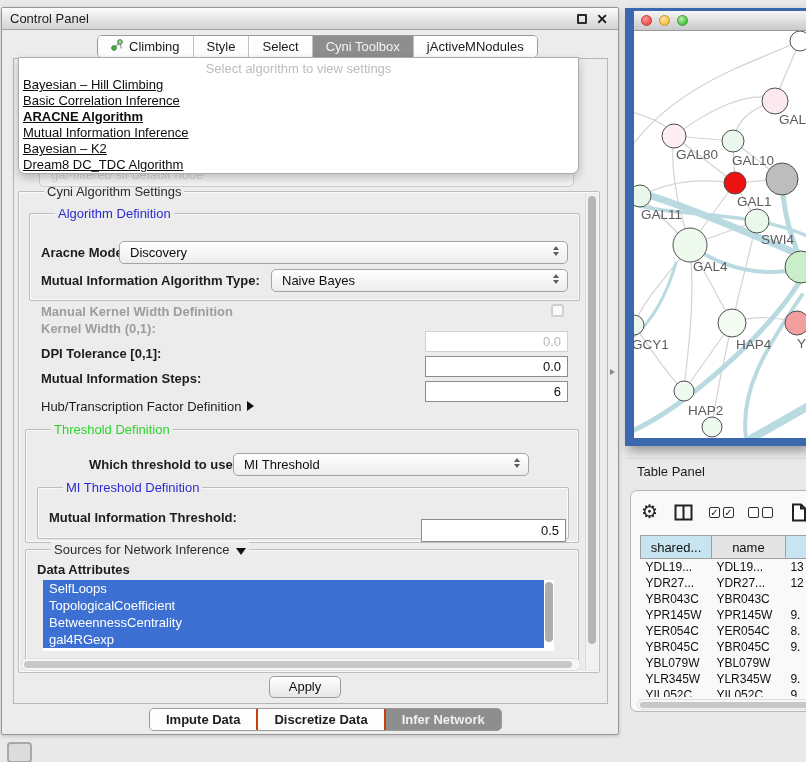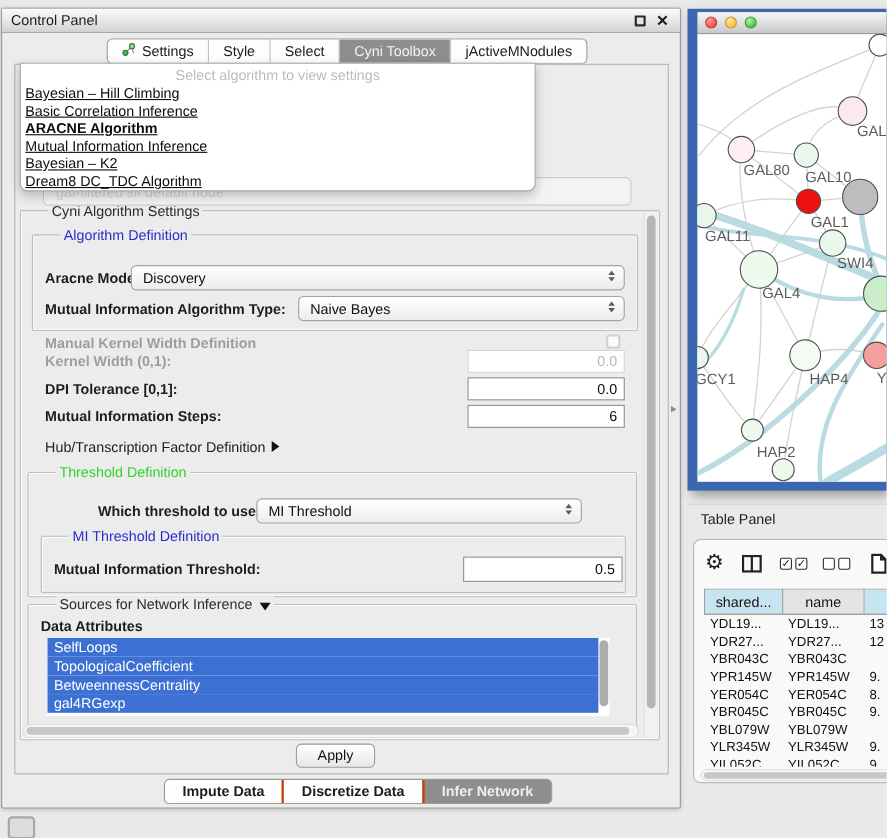--- a/index.html
+++ b/index.html
@@ -43,21 +43,21 @@
 
   
   #ghost-combo {
     position:absolute; left:37px; top:153px; width:535px; height:26px;
     border:1px solid #cccccc; border-radius:5px; background:#f3f3f3;
     line-height:26px; padding-left:11px; color:#d3d3d3; z-index:5;
   }
 
   
   #algo-dropdown {
-    position:absolute; left:16px; top:49px; width:469px; height:117px;
+    position:absolute; left:16px; top:49px; width:561px; height:117px;
     background:#ffffff; border:1px solid #ababab; border-radius:0 0 7px 7px;
     box-shadow:0 4px 10px rgba(0,0,0,.22); z-index:20; padding-top:2px;
   }
   .dd-placeholder { text-align:center; color:#bcbcbc; height:17px; line-height:17px; }
   .dd-item { height:16px; line-height:16px; padding-left:4px; color:#0c0c0c; cursor:pointer;text-decoration:underline; }
   .dd-item.bold { font-weight:bold; }
 
   
   .group { position:absolute; border:1px solid #bdbdbd; border-radius:2px; box-shadow:inset 0 0 0 1px #fafafa; }
   .group-title { position:absolute; top:-8px; left:9px; background:#ececec; padding:0 3px; line-height:15px; white-space:nowrap;margin-left:16px; }
@@ -73,21 +73,21 @@
     position:absolute; height:23px; border:1px solid #a3a3a3; border-radius:5px;
     background:linear-gradient(#ffffff,#ececec);
     line-height:21px; padding-left:10px; color:#0e0e0e; cursor:pointer;
   }
   .combo-arrows { position:absolute; right:8px; top:4px; display:flex; flex-direction:column; align-items:center; gap:2px; }
   .tri-up { width:0;height:0;border-left:3.5px solid transparent;border-right:3.5px solid transparent;border-bottom:4px solid #5c5c5c; }
   .tri-dn { width:0;height:0;border-left:3.5px solid transparent;border-right:3.5px solid transparent;border-top:4px solid #5c5c5c; }
 
   .field {
     position:absolute; height:21px; border:1px solid #8d8d8d; background:#fff;
-    text-align:right; padding:0 6px; line-height:19px; color:#0c0c0c;
+    text-align:right; padding:0 6px; line-height:19px; color:#0c0c0c;margin-top:13px;
   }
   .field.disabled { border-color:#d2d2d2; color:#b9b9b9; }
 
   .checkbox { position:absolute; width:13px; height:13px; border:2px solid #d0d0d0; border-radius:3px; background:#fafafa; cursor:pointer; }
 
   .tri-right { display:inline-block; width:0;height:0;border-top:5px solid transparent;border-bottom:5px solid transparent;border-left:7px solid #111; margin-left:6px; }
   .tri-down  { display:inline-block; width:0;height:0;border-left:5.5px solid transparent;border-right:5.5px solid transparent;border-top:7px solid #111; margin-left:6px; position:relative; top:1px;}
 
   
   .vscroll-track { position:absolute; background:#f1f1f1; border-left:1px solid #dcdcdc; }
@@ -170,21 +170,21 @@
   </div>
 
   <div class="tabstrip" id="top-tabstrip">
       <div class="tab">
         <span><svg width="13" height="12" viewBox="0 0 13 12">
             <line x1="4" y1="8" x2="8" y2="4" stroke="#999" stroke-width="1.2"></line>
             <line x1="9" y1="5" x2="10.5" y2="9.5" stroke="#999" stroke-width="1.2"></line>
             <circle cx="3" cy="9" r="2.3" fill="#49b84c" stroke="#2c7a2e"></circle>
             <circle cx="9" cy="3" r="2.3" fill="#9ddc9f" stroke="#2c7a2e"></circle>
           </svg></span>
-        <span>Settings</span>
+        <span>Climbing</span>
       </div>
       <div class="tab">
         <span>Style</span>
       </div>
       <div class="tab">
         <span>Select</span>
       </div>
       <div class="tab selected">
         <span>Cyni Toolbox</span>
       </div>

